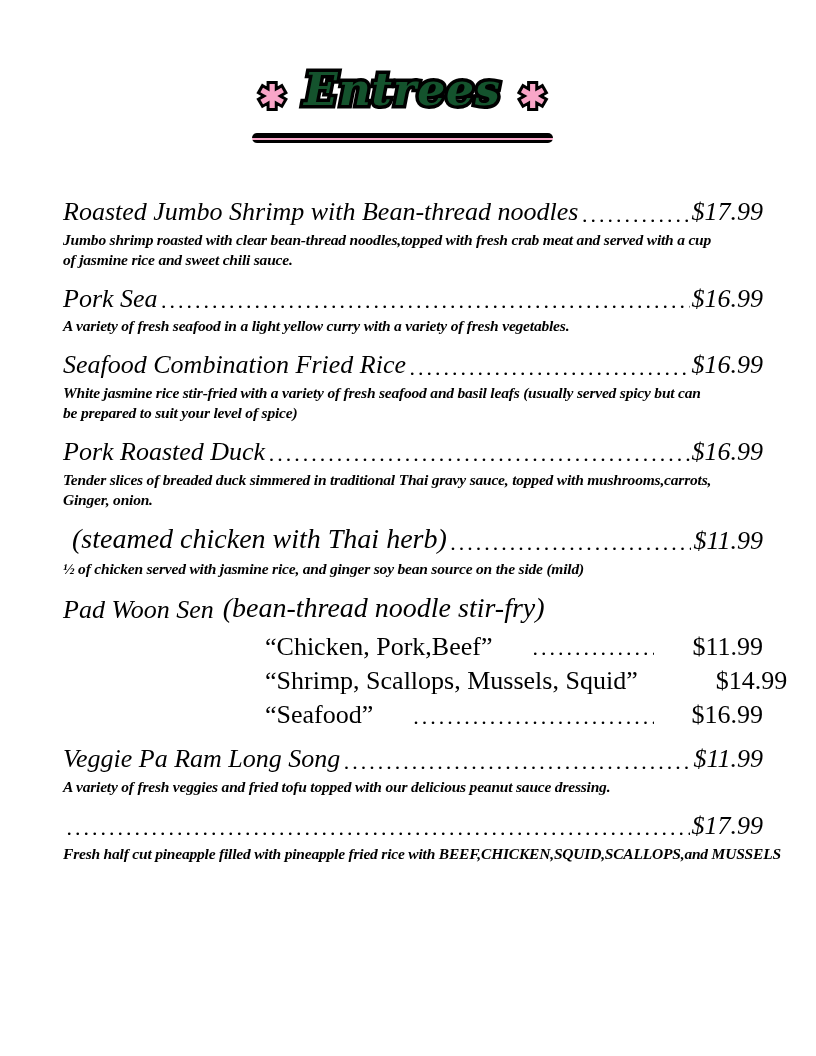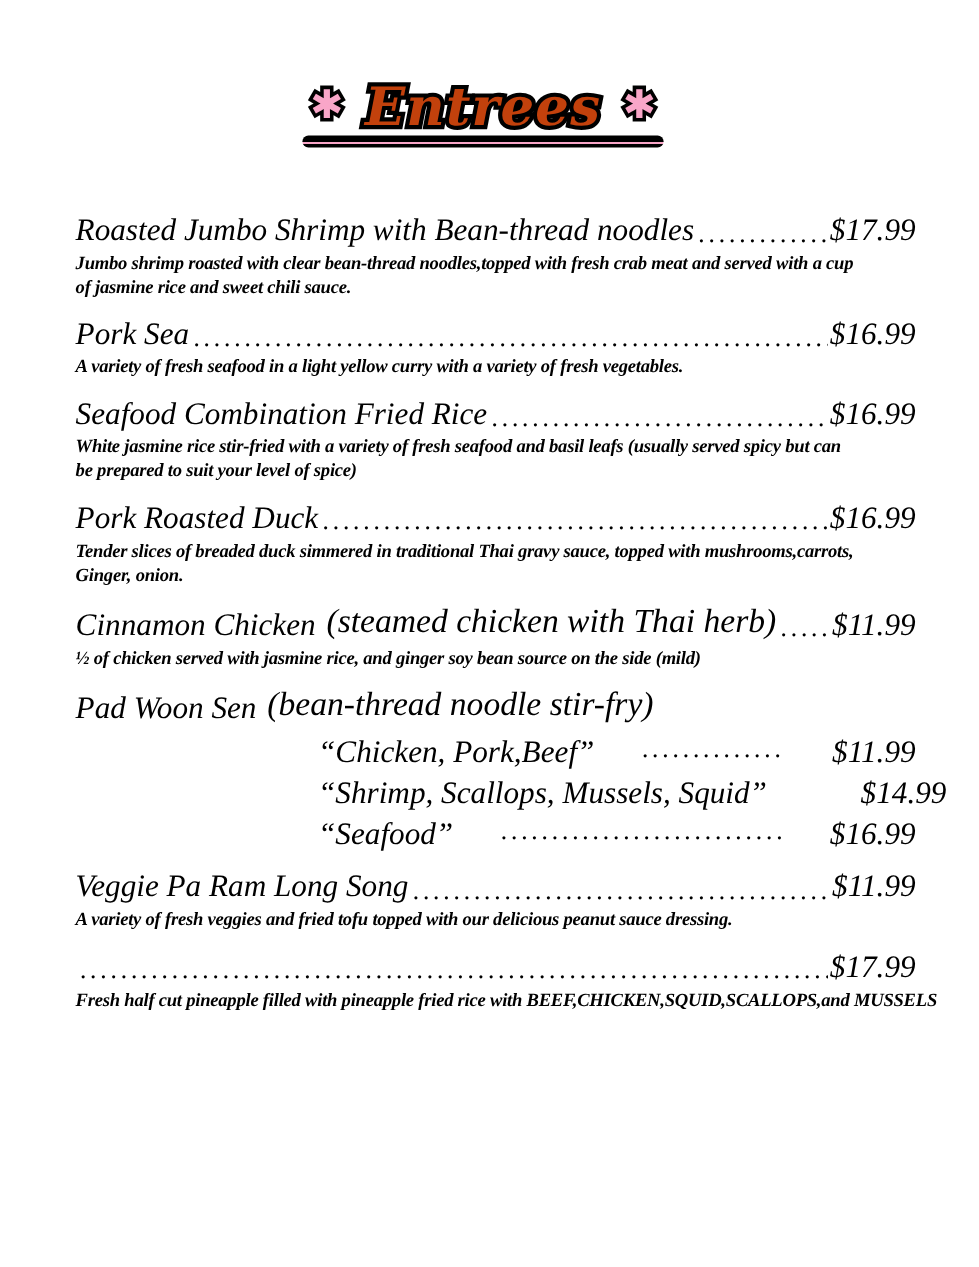--- a/index.html
+++ b/index.html
@@ -25,25 +25,25 @@
     align-items: center;
     gap: 18px;
     padding: 0 6px;
   }
   .title-text {
     font-family: "DejaVu Serif", serif;
     font-style: italic;
     font-weight: bold;
     font-size: 44px;
     line-height: 1;
-    color: #c2410c;
+    color: #14532d;
     -webkit-text-stroke: 7px #000;
     paint-order: stroke fill;
     letter-spacing: 1px;
-    padding-bottom: 0;
+    padding-bottom: 20px;
   }
   .title-star {
     font-family: "DejaVu Sans", sans-serif;
     font-size: 33px;
     line-height: 1;
     color: #f9a6c8;
     -webkit-text-stroke: 6px #000;
     paint-order: stroke fill;
     transform: translateY(-4px);
   }
@@ -93,22 +93,21 @@
     font-size: 15.5px;
     letter-spacing: -0.2px;
     line-height: 1.28;
     white-space: pre-wrap;
   }
 
   
   .options { margin-left: 202px; margin-top: 6px; width: 498px; }
   .option-row {
     display: flex;
-    align-items: flex-start;
-    font-style: italic;
+    align-items: flex-end;
     font-size: 26px;
     line-height: 1.2;
     margin-top: 3px;
     white-space: nowrap;
     gap: 36px;
   }
   .option-name { flex: none; }
 </style>
 </head>
 <body>
@@ -161,21 +160,20 @@
           <span class="item-name">Pork Roasted Duck</span>
           <span class="leader">...........................................................................................................................................................</span>
           <span class="item-price">$16.99</span>
         </div>
         <div class="item-desc">Tender slices of breaded duck simmered in traditional Thai gravy sauce, topped with mushrooms,carrots,
 Ginger, onion.</div>
       </div>
 
       <div class="item">
         <div class="item-row">
-          <span class="item-name">Cinnamon Chicken</span>
           <span class="item-sub">(steamed chicken with Thai herb)</span>
           <span class="leader">...........................................................................................................................................................</span>
           <span class="item-price">$11.99</span>
         </div>
         <div class="item-desc">½ of chicken served with jasmine rice, and ginger soy bean source on the side (mild)</div>
       </div>
 
       <div class="item">
         <div class="item-row">
           <span class="item-name">Pad Woon Sen</span>

